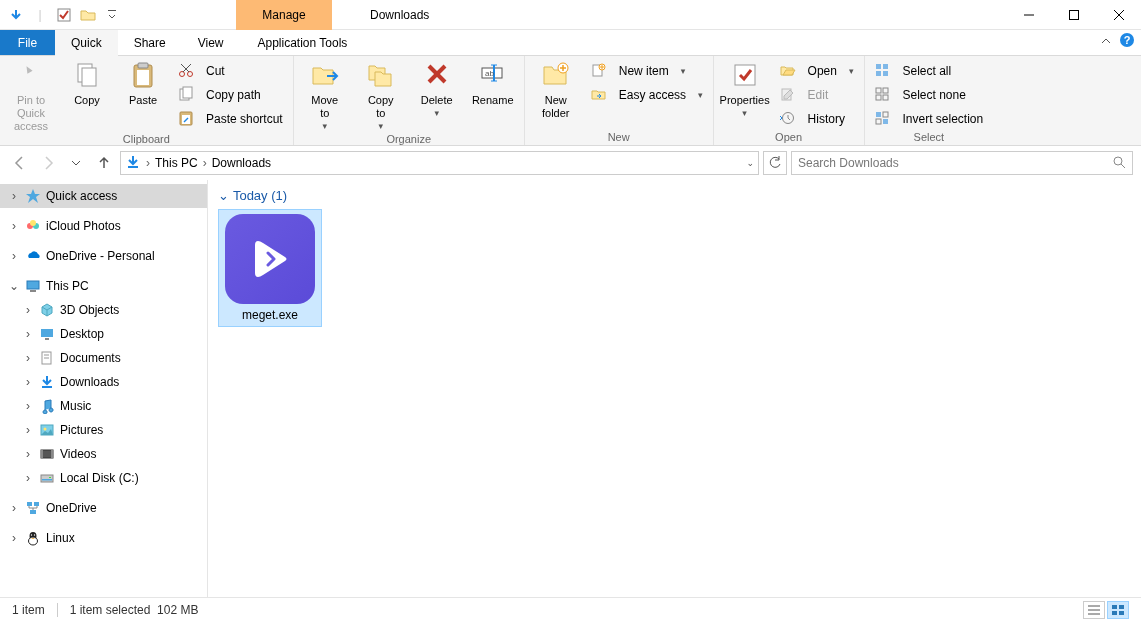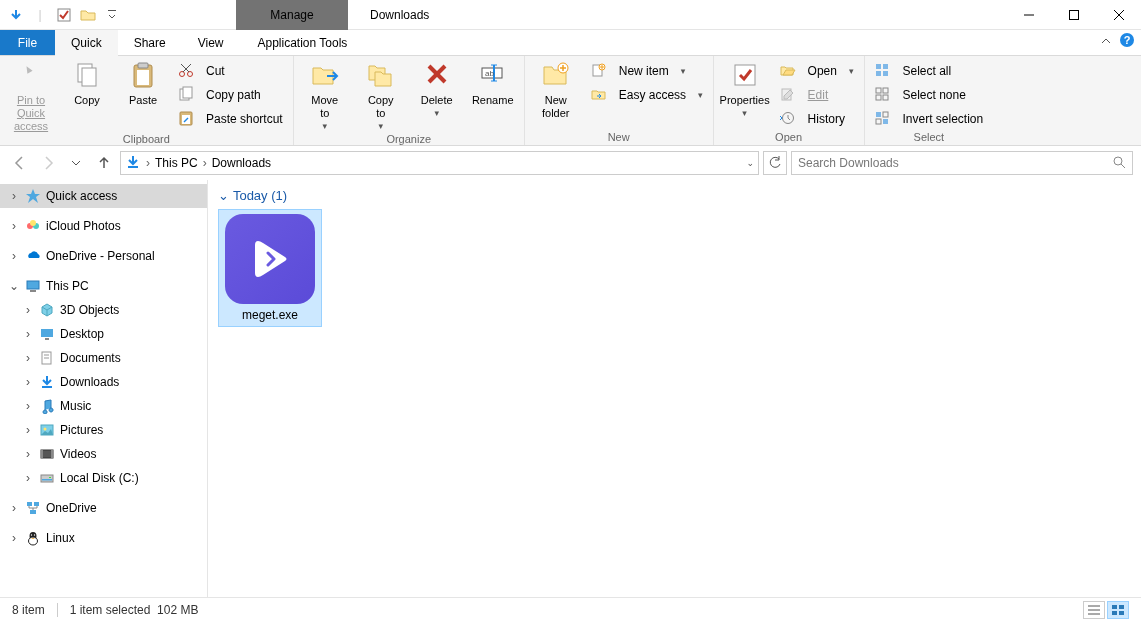--- a/index.html
+++ b/index.html
@@ -1,20 +1,20 @@
 <!DOCTYPE html>
 <html><head>
 <meta charset="utf-8">
 <style>
 * { margin: 0; padding: 0; box-sizing: border-box; font-family: "Segoe UI", Arial, sans-serif; }
 body { width: 1141px; height: 621px; background: #fff; font-size: 12px; color: #000; overflow: hidden; display: flex; flex-direction: column; }
 .titlebar { height: 30px; display: flex; align-items: center; background: #fff; border-bottom: 1px solid #e5e5e5; position: relative; }
 .qa-toolbar { display: flex; align-items: center; gap: 4px; padding: 0 6px; }
 .qa-btn { width: 20px; height: 20px; display: flex; align-items: center; justify-content: center; }
-.title-tab { position: absolute; left: 236px; top: 0; width: 112px; height: 30px; background: #737373; display: flex; align-items: center; justify-content: center; font-size: 12px; }
+.title-tab { position: absolute; left: 236px; top: 0; width: 96px; height: 30px; background: #fdba74; display: flex; align-items: center; justify-content: center; font-size: 12px; }
 .window-title { position: absolute; left: 370px; font-size: 12px; }
 .win-controls { position: absolute; right: 0; top: 0; display: flex; }
 .win-btn { width: 45px; height: 30px; display: flex; align-items: center; justify-content: center; }
 .tabs-row { height: 26px; display: flex; align-items: stretch; border-bottom: 1px solid #dadada; position: relative; }
 .file-tab { width: 55px; background: #1979ca; color: #fff; display: flex; align-items: center; justify-content: center; font-size: 12px; }
 .tab { padding: 0 16px; display: flex; align-items: center; font-size: 12px; position: relative; }
 .tab.active { background: #f5f5f5; }
 .tab.active::after { content: ""; position: absolute; bottom: -1px; left: 0; right: 0; height: 1px; background: #f5f5f5; }
 .help-corner { position: absolute; right: 6px; top: 2px; display: flex; gap: 8px; align-items: center; }
 .ribbon { height: 90px; background: #f5f5f5; border-bottom: 1px solid #dadada; display: flex; }
@@ -42,21 +42,21 @@
 .group-header { display: flex; align-items: center; gap: 4px; color: #1a5aa8; font-size: 13px; margin-bottom: 6px; }
 .file-tile { width: 104px; padding: 4px; text-align: center; }
 .file-tile.sel { background: #cce8ff; border: 1px solid #99d1ff; }
 .file-thumb { width: 90px; height: 90px; margin: 0 auto 4px; border-radius: 18px; background: linear-gradient(135deg, #6a5ae0, #5b4bd8); display: flex; align-items: center; justify-content: center; }
 .statusbar { height: 24px; border-top: 1px solid #e5e5e5; display: flex; align-items: center; padding: 0 12px; font-size: 12px; color: #333; justify-content: space-between; }
 .status-left { display: flex; gap: 12px; align-items: center; }
 .status-sep { border-left: 1px solid #ccc; height: 14px; }
 .view-toggle { display: flex; gap: 2px; }
 .view-btn { width: 22px; height: 18px; border: 1px solid #ccc; display: flex; align-items: center; justify-content: center; }
 .view-btn.active { background: #cce8ff; border-color: #99d1ff; }
-.disabled { color: #9a9a9a; text-decoration: underline; }
+.disabled { color: #9a9a9a; }
 .chev { font-size: 9px; color: #555; }
 </style>
 </head>
 <body>
 
 <div class="titlebar">
   <div class="qa-toolbar">
     <span class="qa-btn">
         <svg width="14" height="14">
           <path d="M7 2 L7 10 M3 6 L7 10 L11 6" stroke="#1e88e5" stroke-width="2" fill="none"></path>
@@ -562,21 +562,21 @@
             <path d="M28 24 L34 30 L28 36" stroke="#6a5ae0" stroke-width="3" fill="none" stroke-linecap="round" stroke-linejoin="round"></path>
           </svg>
       </div>
       <div>meget.exe</div>
     </div>
   </div>
 </div>
 
 <div class="statusbar">
   <div class="status-left">
-    <span>8 item</span>
+    <span>1 item</span>
     <span class="status-sep"></span>
     <span><span>1 item selected</span>&nbsp;&nbsp;<span>102 MB</span></span>
   </div>
   <div class="view-toggle">
     <div class="view-btn">
         <svg width="12" height="10">
           <line x1="0" y1="1" x2="12" y2="1" stroke="#555"></line>
           <line x1="0" y1="5" x2="12" y2="5" stroke="#555"></line>
           <line x1="0" y1="9" x2="12" y2="9" stroke="#555"></line>
         </svg>

